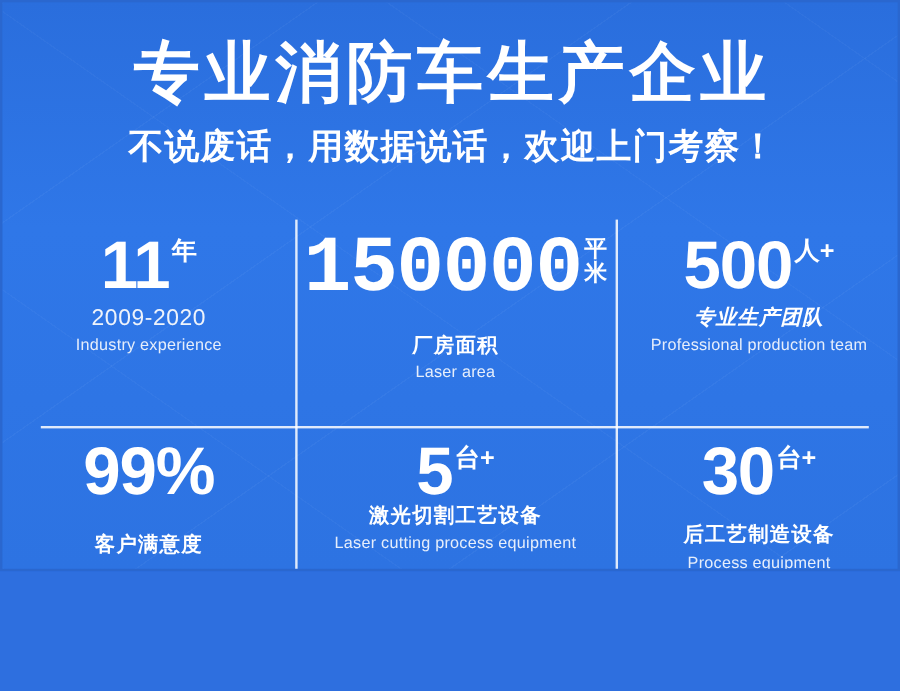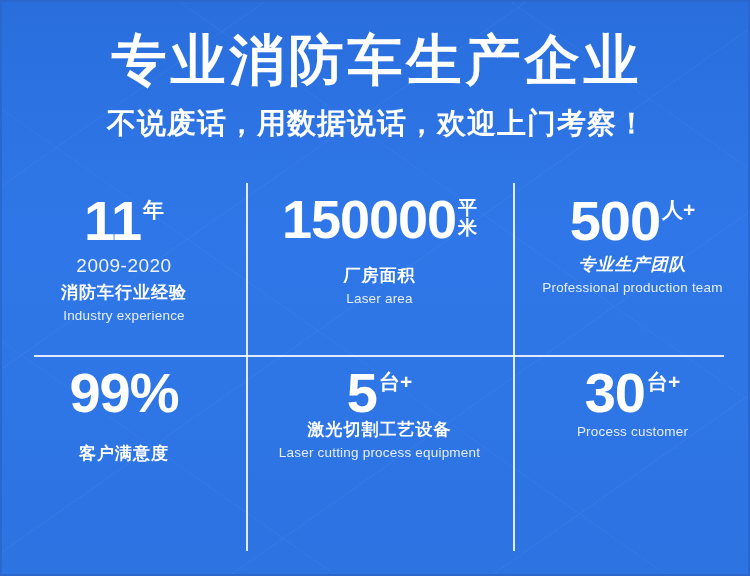--- a/index.html
+++ b/index.html
@@ -9,21 +9,21 @@
   body {
     width: 750px;
     height: 576px;
     overflow: hidden;
     font-family: "Liberation Sans", "DejaVu Sans", sans-serif;
     background: #2e6fdf;
   }
   #banner {
     position: relative;
     width: 750px;
-    height: 576px;
+    height: 476px;
     box-sizing: border-box;
     background: #2b72e0;
     background-image:
       linear-gradient(180deg, #2a6edd 0%, #2f77e8 40%, #2d73e2 100%);
     border: 2px solid #2a67cf;
     overflow: hidden;
   }
   
   #banner::before {
     content: "";
@@ -94,21 +94,21 @@
     justify-content: center;
     line-height: 1;
   }
   .bignum {
     font-size: 56px;
     font-weight: 700;
     color: #ffffff;
     letter-spacing: -1px;
     line-height: 0.95;
   }
-  .bignum.wide { font-size: 54px; }
+  .bignum.wide { font-size: 66px; font-family: Liberation Mono, monospace; }
   .unit {
     font-size: 21px;
     font-weight: 600;
     color: #ffffff;
     line-height: 1;
     margin-left: 2px;
     padding-top: 5px;
     white-space: nowrap;
   }
   .unit.stack {
@@ -183,21 +183,20 @@
   <div class="hline"></div>
 
   <div class="stats">
 
     <div class="cell r1">
       <div class="value-row">
         <span class="bignum">11</span>
         <span class="unit">年</span>
       </div>
       <div class="range">2009-2020</div>
-      <div class="cn-label">消防车行业经验</div>
       <div class="en-label">Industry experience</div>
     </div>
 
     <div class="cell r1">
       <div class="value-row">
         <span class="bignum wide">150000</span>
         <span class="unit stack">
           <span>平</span>
           <span>米</span>
         </span>
@@ -229,17 +228,18 @@
       </div>
       <div class="cn-label" style="margin-top:2px;">激光切割工艺设备</div>
       <div class="en-label">Laser cutting process equipment</div>
     </div>
 
     <div class="cell r2">
       <div class="value-row">
         <span class="bignum">30</span>
         <span class="unit">台+</span>
       </div>
-      <div class="en-label">Process customer</div>
+      <div class="cn-label" style="margin-top:18px;">后工艺制造设备</div>
+      <div class="en-label">Process equipment</div>
     </div>
 
   </div>
 </div>
 
 </body></html>

